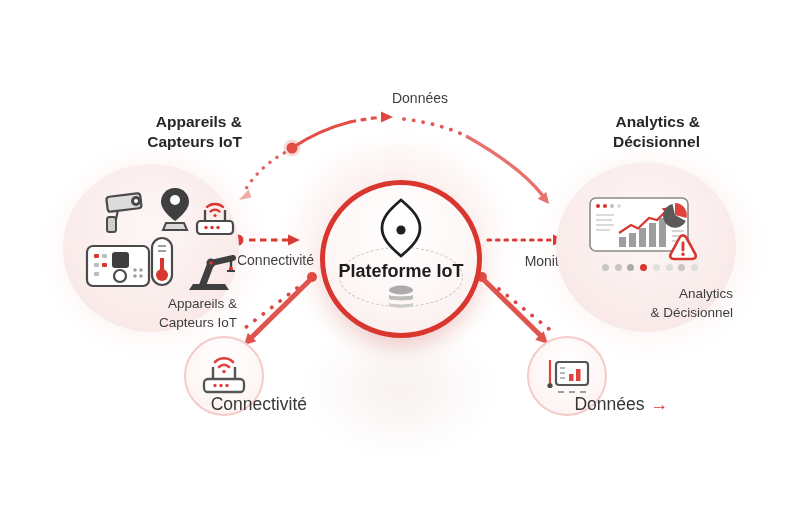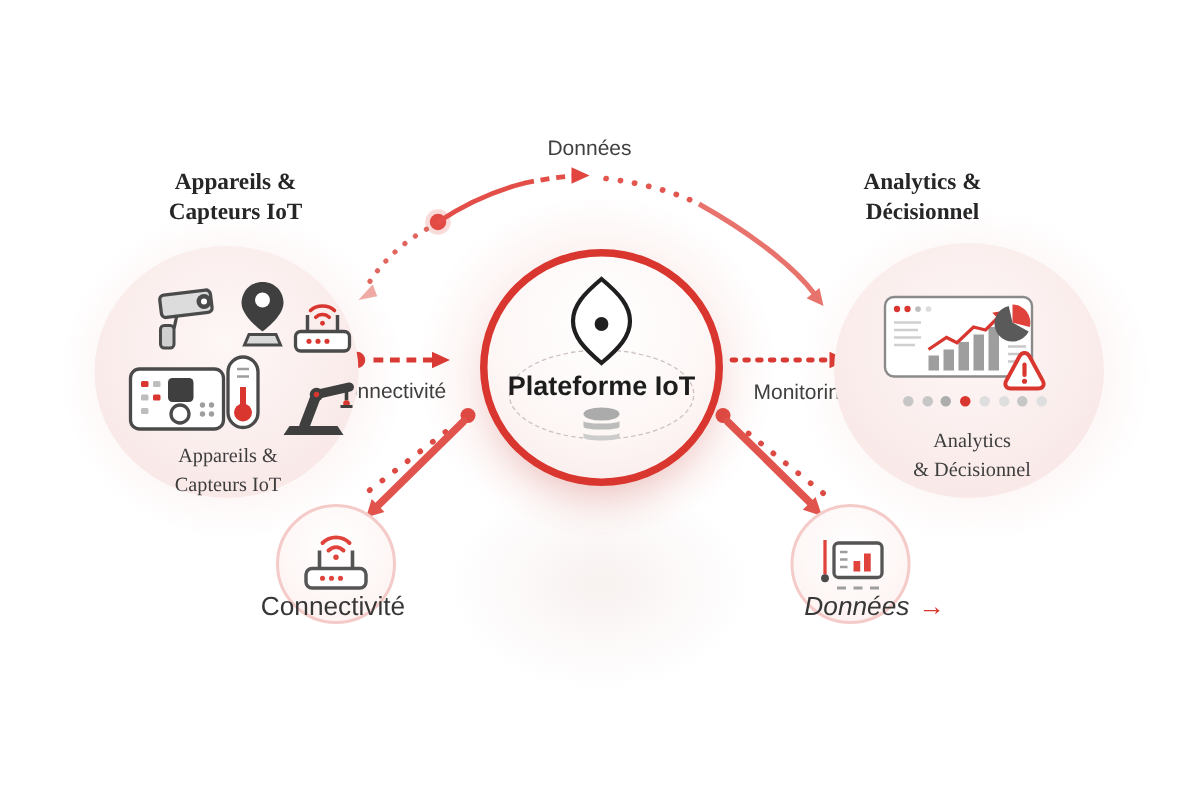--- a/index.html
+++ b/index.html
@@ -3,22 +3,22 @@
 <meta charset="utf-8">
 <style>
   html,body{margin:0;padding:0;}
   body{
     width:789px;height:526px;position:relative;overflow:hidden;
     background:#ffffff;
     font-family:"Liberation Sans", sans-serif;
     color:#2b2b2b;
   }
   .abs{position:absolute;}
-  .pre{white-space:pre-line;font-family:Liberation Serif, serif;}
-  .center-text{text-align:center;}
+  .pre{white-space:pre-line;}
+  .center-text{text-align:right;}
 
   
   .glow{border-radius:50%;pointer-events:none;}
   .glow-left{left:40px;top:140px;width:230px;height:220px;
     background:radial-gradient(closest-side,rgba(244,205,200,.55),rgba(255,255,255,0));}
   .glow-center{left:278px;top:130px;width:240px;height:230px;
     background:radial-gradient(closest-side,rgba(242,195,190,.6),rgba(255,255,255,0));}
   .glow-right{left:532px;top:138px;width:236px;height:224px;
     background:radial-gradient(closest-side,rgba(244,205,200,.5),rgba(255,255,255,0));}
   .glow-bottom-mid{left:300px;top:320px;width:200px;height:140px;
@@ -38,21 +38,21 @@
 
   
   .blob{border-radius:50%;}
   .blob-left{left:63px;top:164px;width:176px;height:168px;
     background:radial-gradient(circle at 50% 38%,#fdf7f6 0%,#faedec 55%,#f7e4e2 100%);}
   .blob-right{left:556px;top:162px;width:180px;height:170px;
     background:radial-gradient(circle at 50% 38%,#fdf7f6 0%,#faedec 55%,#f7e4e2 100%);}
 
   
   .platform{
-    left:320px;top:166px;width:152px;height:148px;border-radius:50%;
+    left:320px;top:180px;width:152px;height:148px;border-radius:50%;
     border:5px solid #d8362f;
     background:radial-gradient(circle at 50% 30%,#ffffff 0%,#fdf6f5 60%,#f8e9e7 100%);
     box-shadow:0 16px 26px -10px rgba(190,70,60,.28);
     display:flex;flex-direction:column;align-items:center;justify-content:flex-start;
   }
   .platform-label{font-weight:bold;font-size:18px;color:#1d1d1d;margin-top:2px;z-index:2;}
   .dashed-ellipse{
     position:absolute;left:14px;top:62px;width:122px;height:58px;border-radius:50%;
     border:1.5px dashed #cfc2c1;z-index:0;
   }
@@ -63,21 +63,21 @@
   .mini-circle{
     width:76px;height:76px;border-radius:50%;
     border:2px solid #f4cbc8;
     background:radial-gradient(circle at 50% 35%,#ffffff 0%,#fdf4f3 75%,#fbecea 100%);
     display:flex;align-items:center;justify-content:center;
   }
   .mini-left{left:184px;top:336px;}
   .mini-right{left:527px;top:336px;}
   .mini-label{font-size:17.5px;font-weight:500;color:#363636;}
   .mini-label-left{left:137px;top:394px;width:170px;}
-  .mini-label-right{left:498px;top:394px;width:170px;font-style:italic;}
+  .mini-label-right{left:498px;top:394px;width:170px;}
   .red-arrow-glyph{color:#d8362f;font-weight:bold;margin-left:6px;}
 
   
   .dev{position:absolute;}
 
   
   .dotrow{left:602px;top:264px;width:96px;display:flex;justify-content:space-between;align-items:center;}
   .pdot{width:7px;height:7px;border-radius:50%;background:#c6c6c6;}
   .pdot:nth-child(3){background:#adadad;}
   .pdot:nth-child(5),.pdot:nth-child(6),.pdot:nth-child(8){background:#dedede;}

